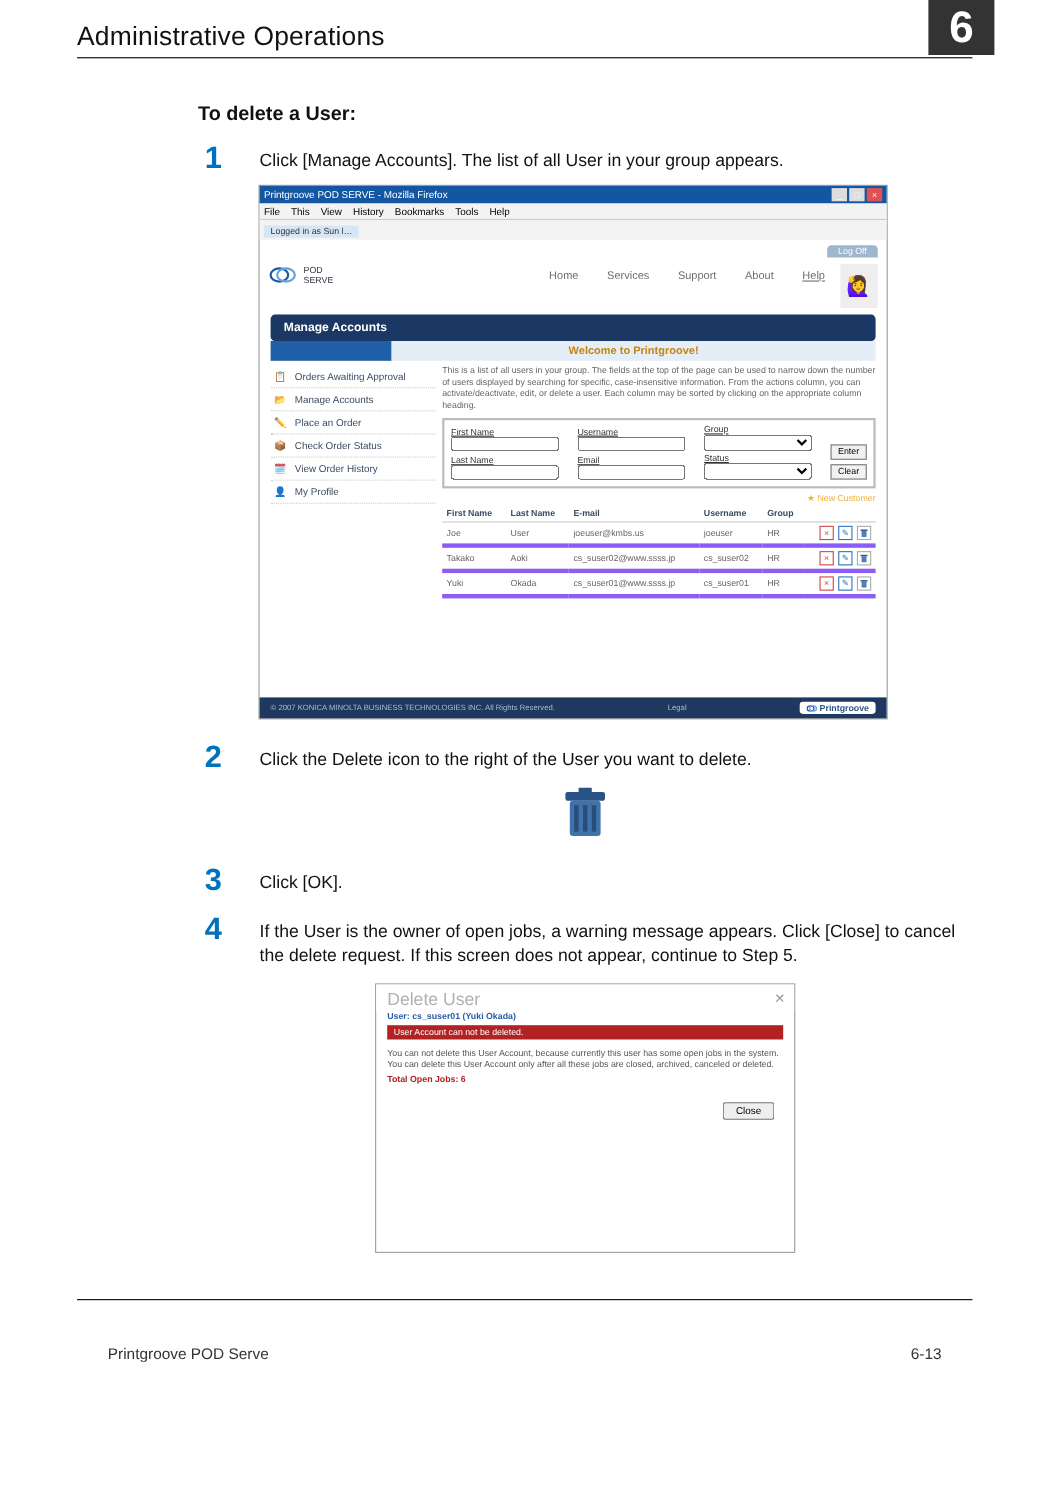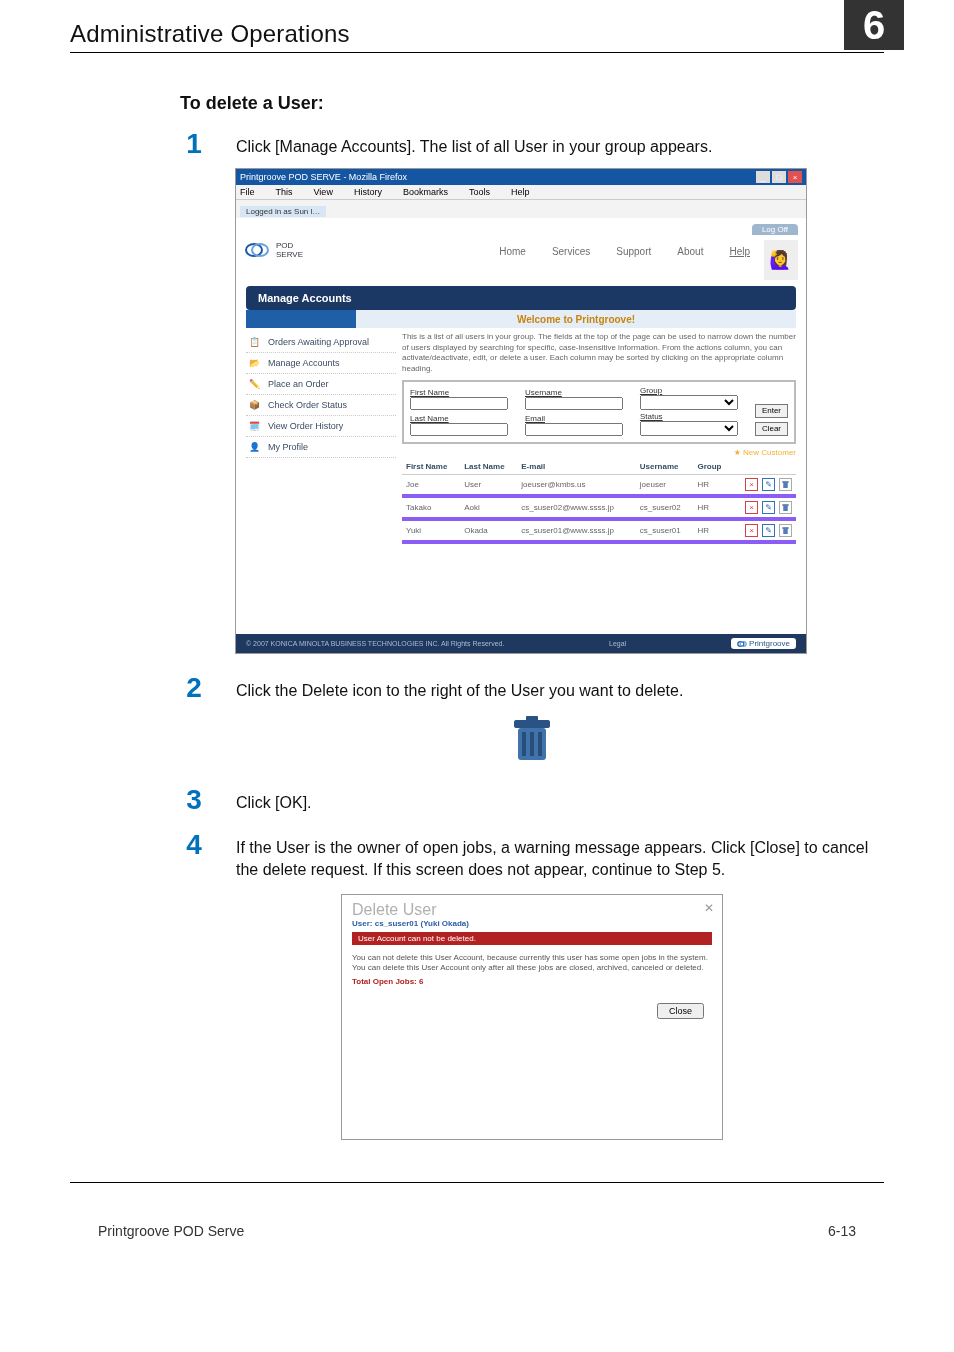--- a/index.html
+++ b/index.html
@@ -98,21 +98,21 @@
     background: #ddd;
     display: inline-flex;
     align-items: center; justify-content: center;
     font-size: 8px;
   }
   .win-btn.close { background: #e15151; color:#fff; }
   .menubar {
     font-size: 9px;
     color: #000;
     padding: 2px 4px;
-    display: flex; gap: 21px;
+    display: flex; gap: 10px;
     border-bottom: 1px solid #ccc;
     background: #f3f3f3;
   }
   .ff-tab {
     background: #d6e6f5;
     font-size: 8px;
     color: #333;
     padding: 1px 6px;
     display: inline-block;
   }
@@ -246,20 +246,21 @@
   .pg-footer {
     margin-top: 90px;
     display:flex; justify-content:space-between; align-items:center;
     padding: 4px 10px;
     font-size: 7px;
     background:#1f3860; color:#a9becf;
   }
   .pg-footer .plogo {
     background:#fff; color:#2a5885; padding:1px 6px; border-radius:3px;
     font-size:8px;
+    font-weight:bold;
   }
 
   .trash-large {
     display:block;
     margin: 14px auto 22px auto;
   }
 
   .modal-frame {
     margin: 12px auto 0 auto;
     width: 380px;

